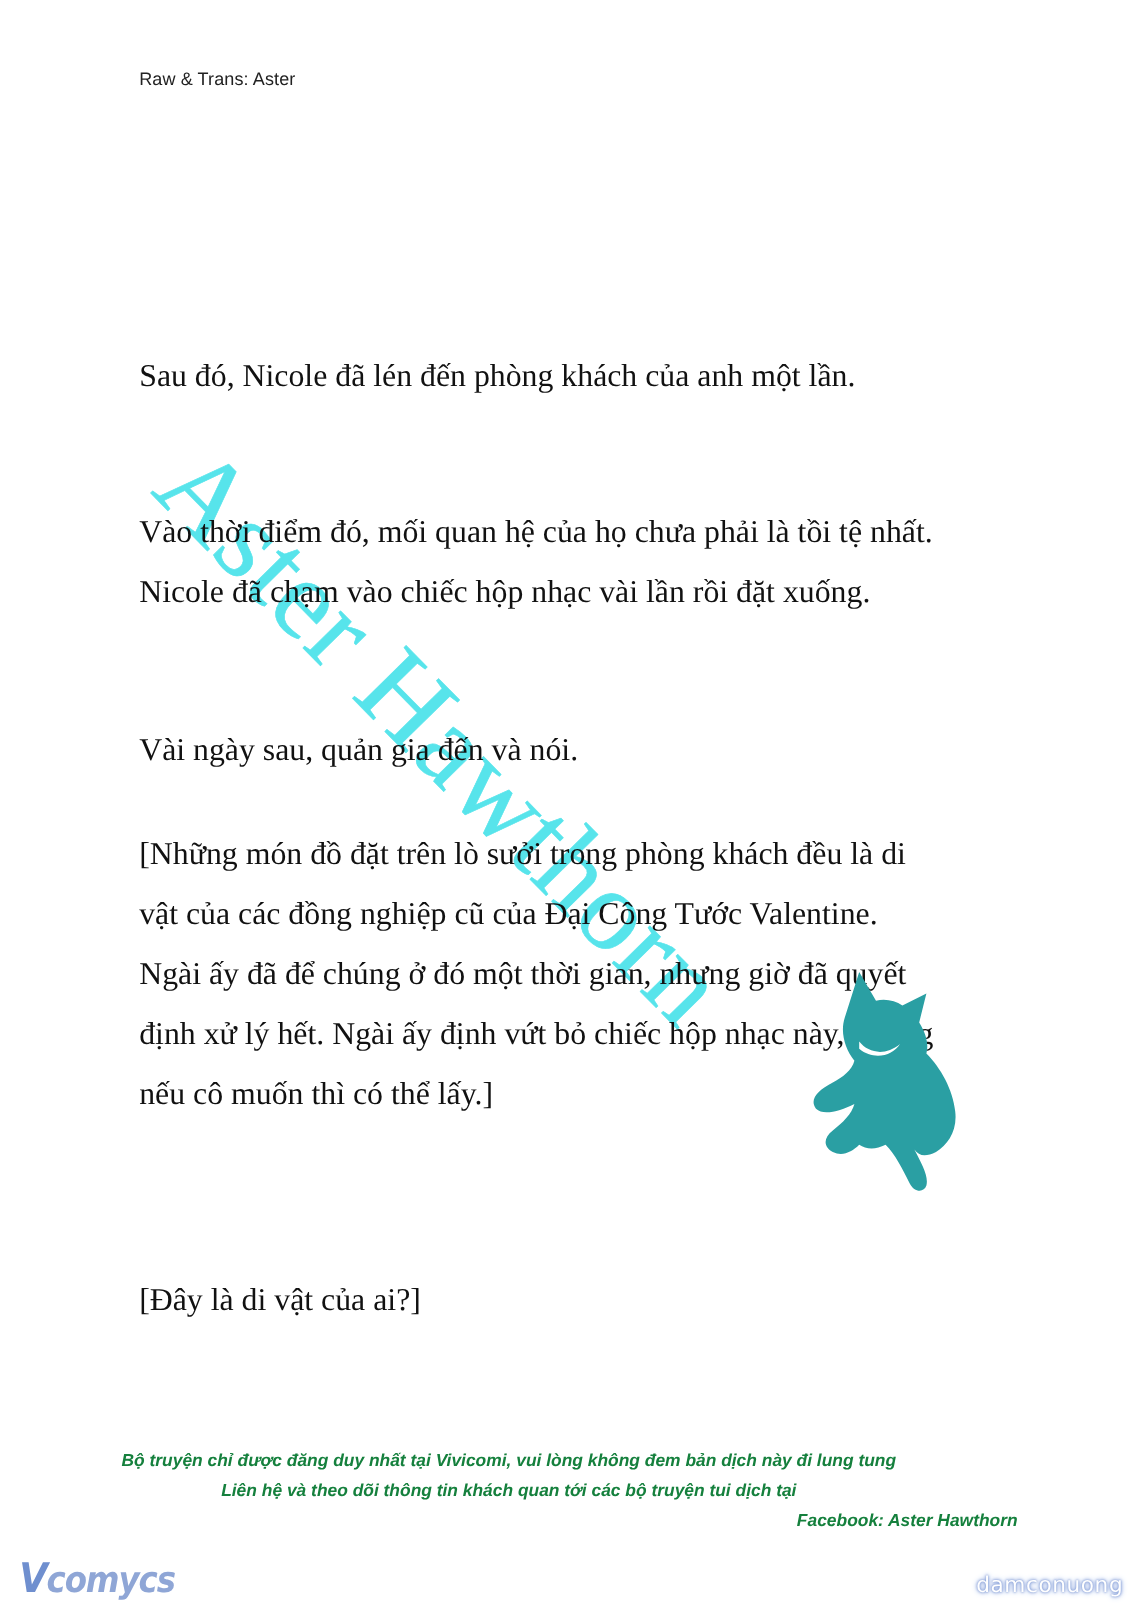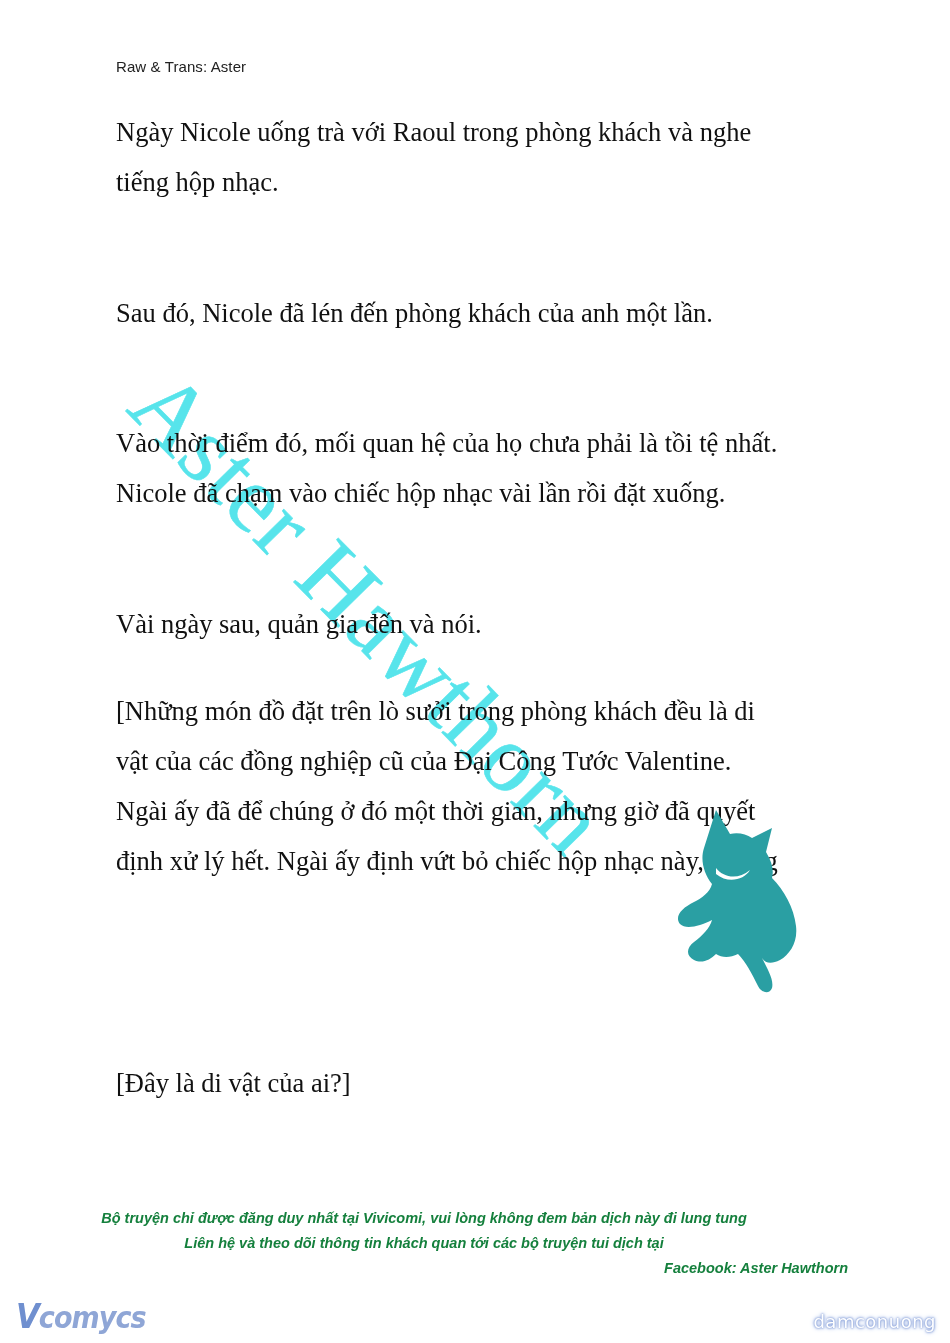--- a/index.html
+++ b/index.html
@@ -109,43 +109,40 @@
       text-shadow: 0 0 3px #7f9bd8, 0 0 5px #9fb4e6, 0 0 2px #6f8acb;
     }
   </style>
 </head>
 <body>
 
 <div class="page">
 
   <div class="header-credit">Raw &amp; Trans: Aster</div>
 
-  <div class="para" style="top:107px;">
-    <span class="line">Ngày Nicole uống trà với Raoul trong phòng khách và nghe</span>
-    <span class="line">tiếng hộp nhạc.</span>
-  </div>
 
   <div class="para" style="top:288px;">
     <span class="line">Sau đó, Nicole đã lén đến phòng khách của anh một lần.</span>
   </div>
 
   <div class="para" style="top:599px;">
     <span class="line">Vài ngày sau, quản gia đến và nói.</span>
   </div>
 
   <div class="para" style="top:418px;">
     <span class="line">Vào thời điểm đó, mối quan hệ của họ chưa phải là tồi tệ nhất.</span>
     <span class="line">Nicole đã chạm vào chiếc hộp nhạc vài lần rồi đặt xuống.</span>
   </div>
 
   <div class="para" style="top:686px;">
     <span class="line">[Những món đồ đặt trên lò sưởi trong phòng khách đều là di</span>
     <span class="line">vật của các đồng nghiệp cũ của Đại Công Tước Valentine.</span>
     <span class="line">Ngài ấy đã để chúng ở đó một thời gian, nhưng giờ đã quyết</span>
     <span class="line">định xử lý hết. Ngài ấy định vứt bỏ chiếc hộp nhạc này, nhưng</span>
+    <span class="line">nếu cô muốn thì có thể lấy.]</span>
   </div>
 
   <div class="para" style="top:1058px;">
     <span class="line">[Đây là di vật của ai?]</span>
   </div>
 
   <div class="watermark-wrap">
     <div class="watermark" style="left:148px; top:332px;">Aster Hawthorn</div>
   </div>
 

